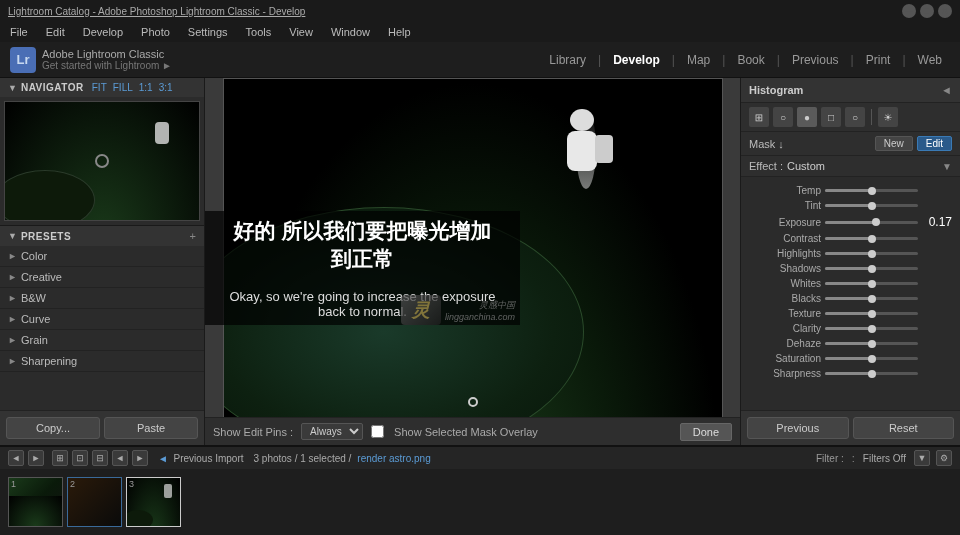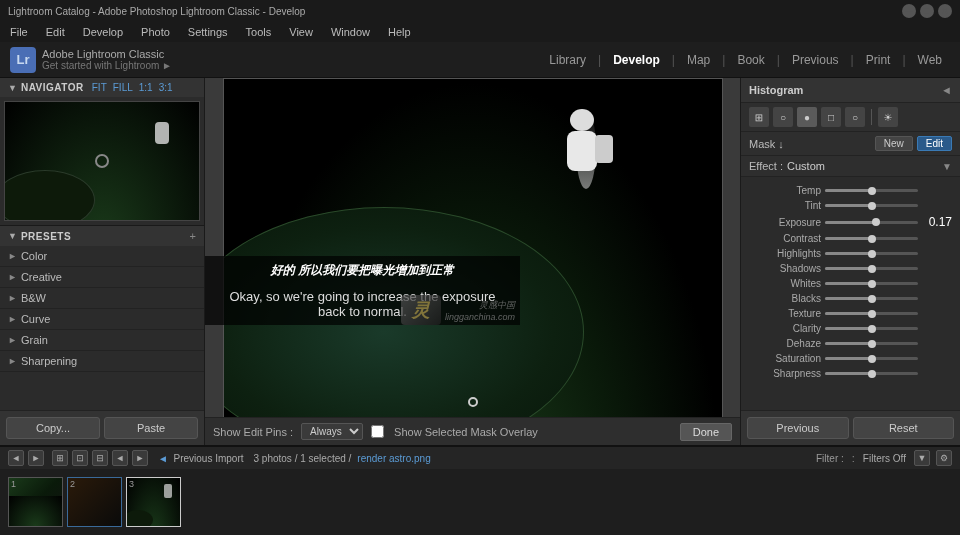--- a/index.html
+++ b/index.html
@@ -526,25 +526,24 @@
     
     #subtitles {
       position: absolute;
       bottom: 92px;
       left: 0; right: 220px;
       background: rgba(0,0,0,0.7);
       padding: 6px 20px;
       text-align: center;
     }
     .subtitle-cn {
-      font-size: 12px;
+      font-size: 21px;
       color: #fff;
       font-weight: bold;
-      margin-bottom: 10px;
-      font-style: italic;
+      margin-bottom: 16px;
     }
     .subtitle-en {
       font-size: 13px;
       color: #ddd;
     }
 
     
     #watermark {
       position: absolute;
       bottom: 92px;
@@ -565,21 +564,21 @@
     .wm-text { font-size: 9px; color: #888; text-align: right; font-style: italic; }
 
     ::-webkit-scrollbar { width: 6px; height: 6px; }
     ::-webkit-scrollbar-track { background: #2a2a2a; }
     ::-webkit-scrollbar-thumb { background: #555; border-radius: 3px; }
   </style>
 </head>
 <body>
 
 <div id="titlebar">
-  <span style="font-size:10px;color:#aaa;">Lightroom Catalog - Adobe Photoshop Lightroom Classic - Develop</span>
+  <span style="font-size:10px;color:#aaa;text-decoration:underline;">Lightroom Catalog - Adobe Photoshop Lightroom Classic - Develop</span>
   <div class="win-controls">
     <div class="win-btn minimize">─</div>
     <div class="win-btn maximize">□</div>
     <div class="win-btn close">✕</div>
   </div>
 </div>
 
 <div id="menubar">
   <span class="menu-item">File</span>
   <span class="menu-item">Edit</span>

